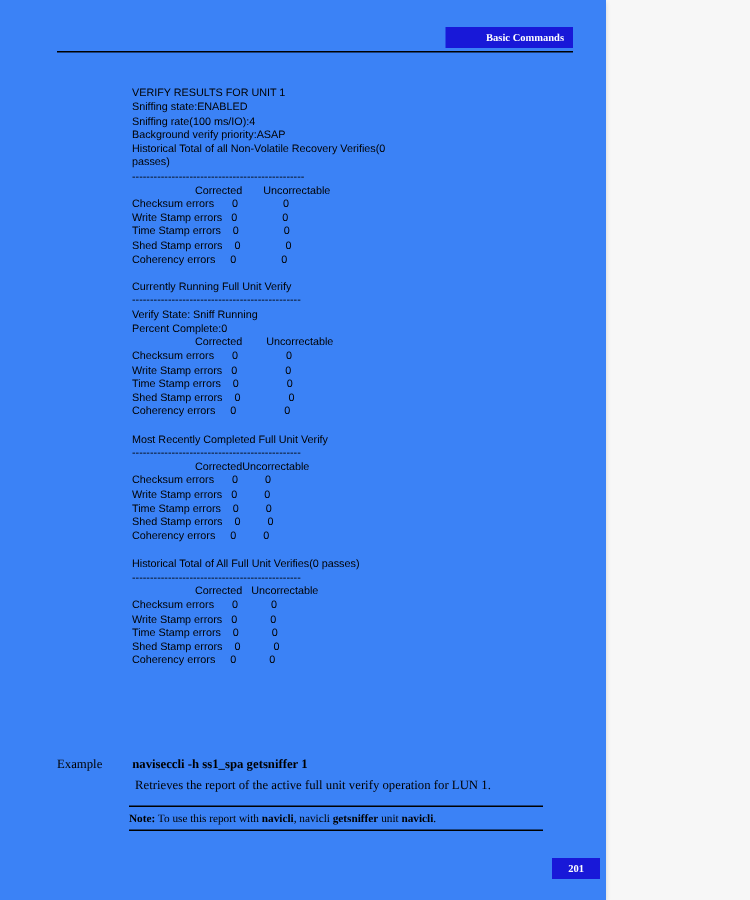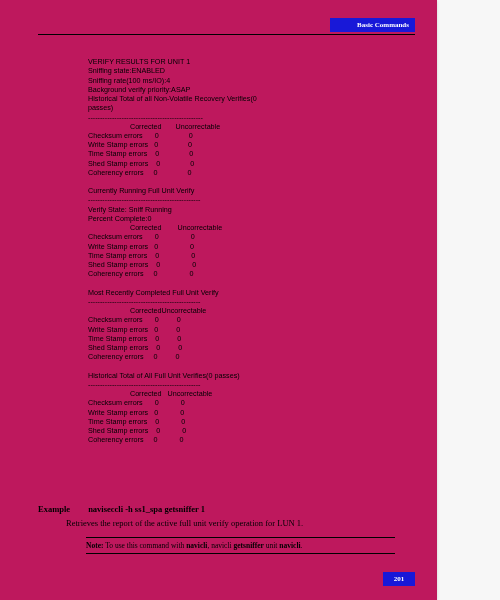--- a/index.html
+++ b/index.html
@@ -6,22 +6,22 @@
   body {
     margin: 0;
     padding: 0;
     background: #f7f7f7;
     font-family: Georgia, 'Times New Roman', serif;
     width: 500px;
     height: 600px;
     overflow: hidden;
   }
   .page {
-    background: #be185d;
-    width: 437px;
+    background: #3b82f6;
+    width: 404px;
     height: 600px;
     position: relative;
     box-shadow: 0 1px 3px rgba(0,0,0,0.15);
   }
   .header-bar {
     position: absolute;
     top: 18px;
     right: 22px;
     height: 14px;
     background: #1818d8;
@@ -53,50 +53,50 @@
     color: #000;
   }
   .example-row {
     position: absolute;
     top: 504px;
     left: 38px;
     right: 40px;
     font-size: 8.5px;
   }
   .example-label {
-    font-weight: bold;
+    font-weight: normal;
     display: inline-block;
     width: 48px;
     vertical-align: top;
   }
   .example-cmd {
     font-weight: bold;
     display: inline;
   }
   .example-desc {
-    margin-left: 28px;
+    margin-left: 52px;
     font-size: 8.5px;
     margin-top: 4px;
     line-height: 1.3;
   }
   .note-block {
     position: absolute;
     top: 537px;
     left: 86px;
     right: 42px;
     font-size: 7.5px;
     border-top: 0.8px solid #000;
     border-bottom: 0.8px solid #000;
     padding: 3px 0;
   }
   .note-block b { font-weight: bold; }
   .page-num {
     position: absolute;
     bottom: 14px;
-    right: 22px;
+    right: 4px;
     background: #1818d8;
     color: #fff;
     font-size: 7px;
     font-weight: bold;
     width: 32px;
     height: 14px;
     display: flex;
     align-items: center;
     justify-content: center;
   }
@@ -154,20 +154,20 @@
 Shed Stamp errors    0           0
 Coherency errors     0           0</pre>
 
   <div class="example-row">
     <span class="example-label">Example</span>
     <span class="example-cmd">naviseccli -h   ss1_spa   getsniffer 1</span>
     <div class="example-desc">Retrieves the report of the active full unit verify operation for LUN 1.</div>
   </div>
 
   <div class="note-block">
-    <b>Note:</b><span> To use this command with </span><b>navicli</b><span>, navicli </span><b>getsniffer</b><span> unit </span><b>navicli</b><span>.</span>
+    <b>Note:</b><span> To use this report with </span><b>navicli</b><span>, navicli </span><b>getsniffer</b><span> unit </span><b>navicli</b><span>.</span>
   </div>
 
   <div class="page-num">
     <span>201</span>
   </div>
 
 </div>
 
 </body></html>

